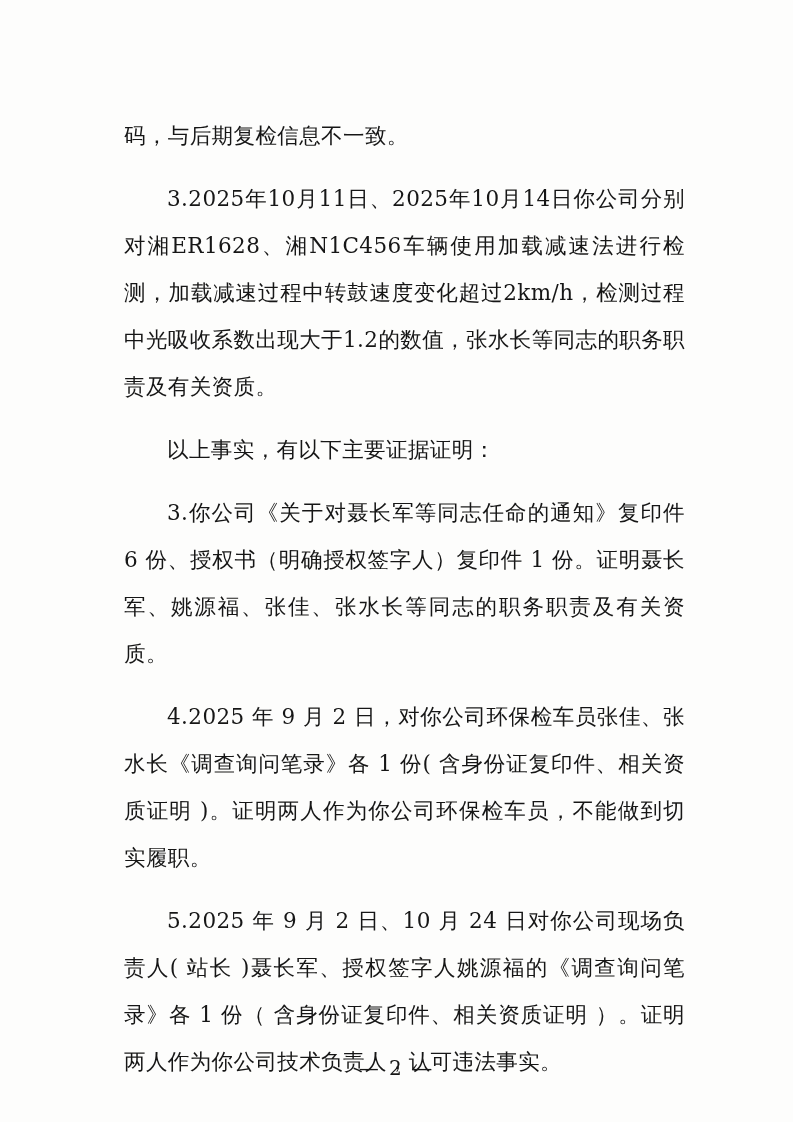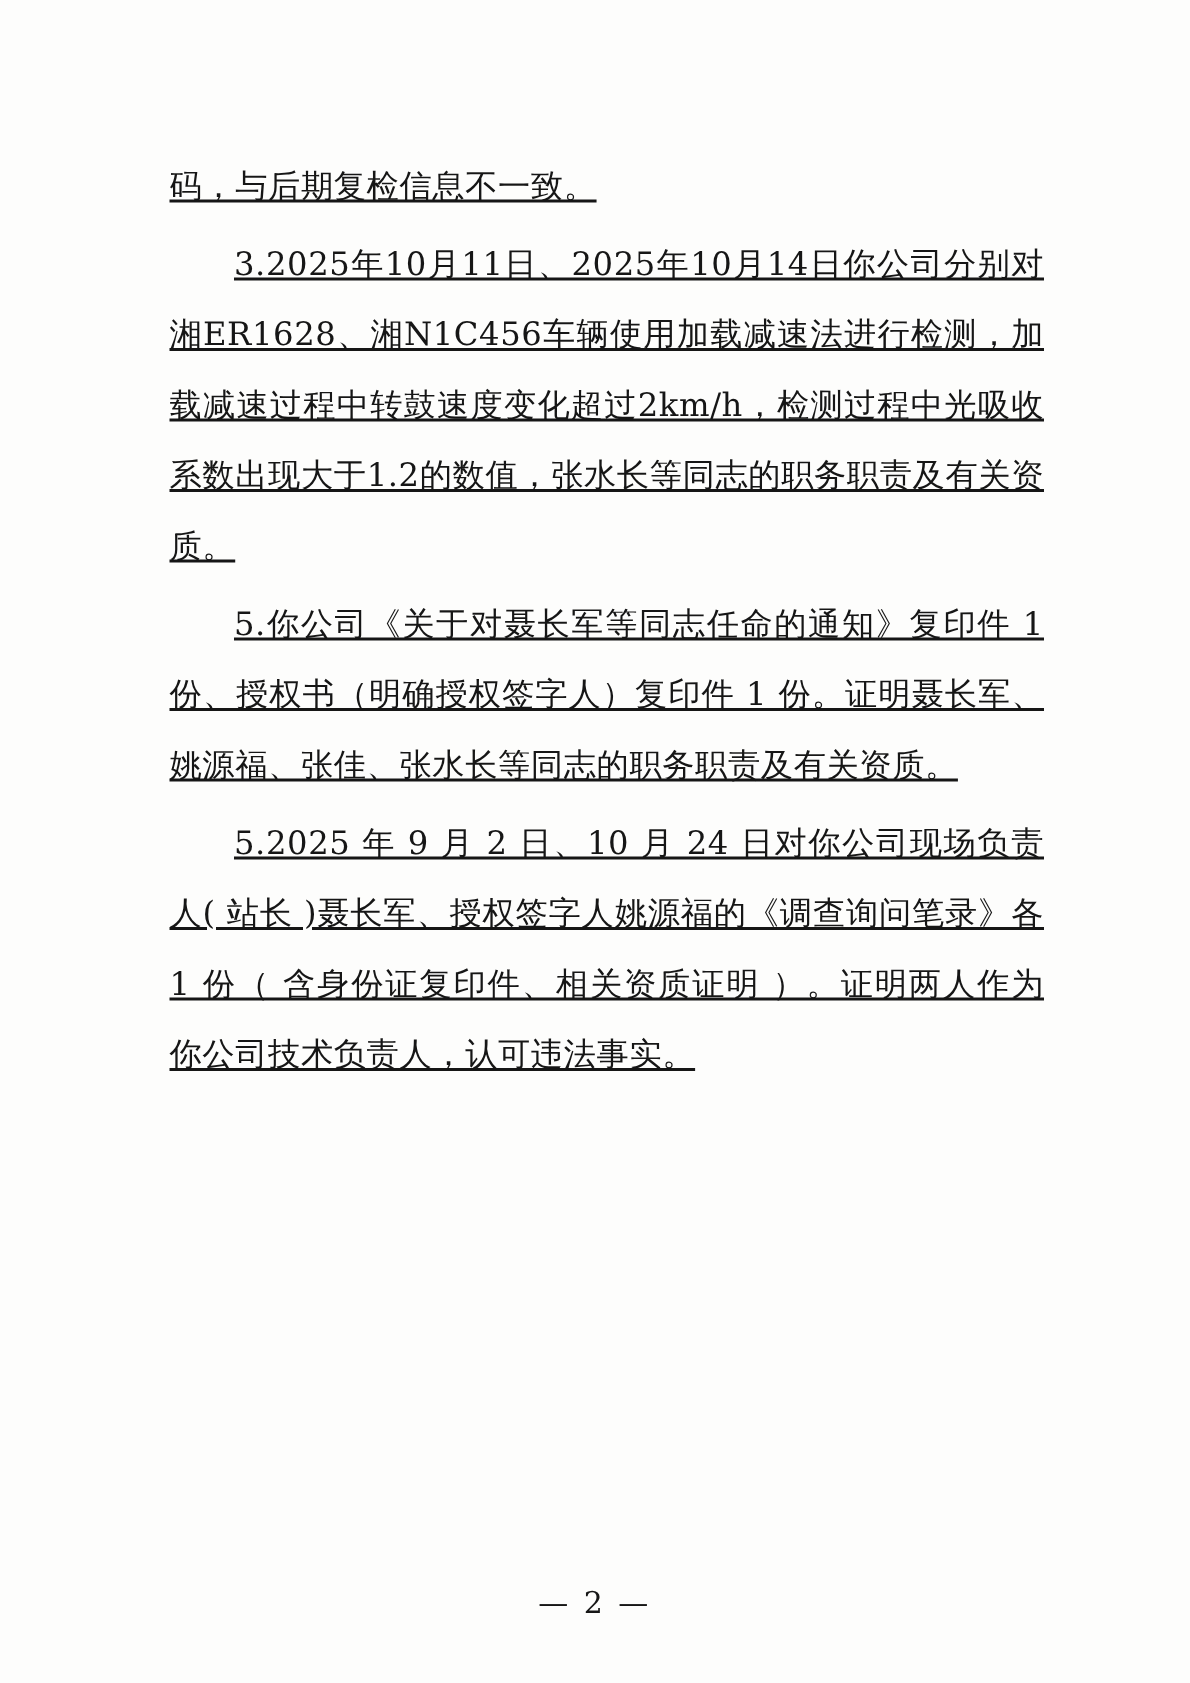--- a/index.html
+++ b/index.html
@@ -23,24 +23,23 @@
   }
   .doc-body {
     color: #161616;
     font-size: 21.5px;
     line-height: 47px;
     letter-spacing: 0.4px;
     text-align: justify;
     text-justify: inter-ideograph;
   }
   .para {
-    margin: 5px;
+    margin: 16px;
     text-indent: 2em;
     white-space: normal;
-    text-decoration: underline;
   }
   .para.no-indent {
     text-indent: 0;
   }
   .footer {
     position: absolute;
     left: 0;
     right: 0;
     bottom: 42px;
     text-align: center;
@@ -50,17 +49,19 @@
     font-family: "DejaVu Serif", serif;
   }
 </style>
 </head>
 <body>
 
 <div class="page">
   <div class="doc-body">
     <p class="para no-indent">码，与后期复检信息不一致。</p>
     <p class="para">3.2025年10月11日、2025年10月14日你公司分别对湘ER1628、湘N1C456车辆使用加载减速法进行检测，加载减速过程中转鼓速度变化超过2km/h，检测过程中光吸收系数出现大于1.2的数值，张水长等同志的职务职责及有关资质。</p>
-    <p class="para">5.你公司《关于对聂长军等同志任命的通知》复印件 1 份、授权书（明确授权签字人）复印件 1 份。证明聂长军、姚源福、张佳、张水长等同志的职务职责及有关资质。</p>
+    <p class="para">以上事实，有以下主要证据证明：</p>
+    <p class="para">3.你公司《关于对聂长军等同志任命的通知》复印件 6 份、授权书（明确授权签字人）复印件 1 份。证明聂长军、姚源福、张佳、张水长等同志的职务职责及有关资质。</p>
+    <p class="para">4.2025 年 9 月 2 日，对你公司环保检车员张佳、张水长《调查询问笔录》各 1 份( 含身份证复印件、相关资质证明 )。证明两人作为你公司环保检车员，不能做到切实履职。</p>
     <p class="para">5.2025 年 9 月 2 日、10 月 24 日对你公司现场负责人( 站长 )聂长军、授权签字人姚源福的《调查询问笔录》各 1 份（ 含身份证复印件、相关资质证明 ）。证明两人作为你公司技术负责人，认可违法事实。</p>
   </div>
   <div class="footer">— 2 —</div>
 </div>
 
 </body></html>

